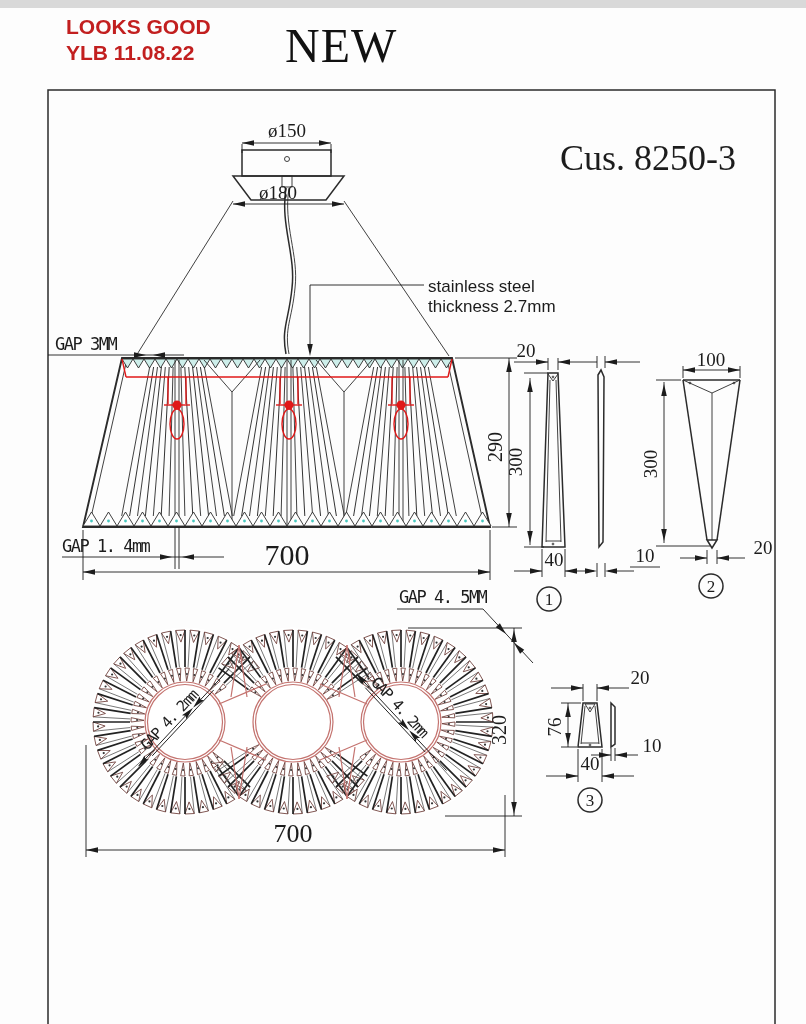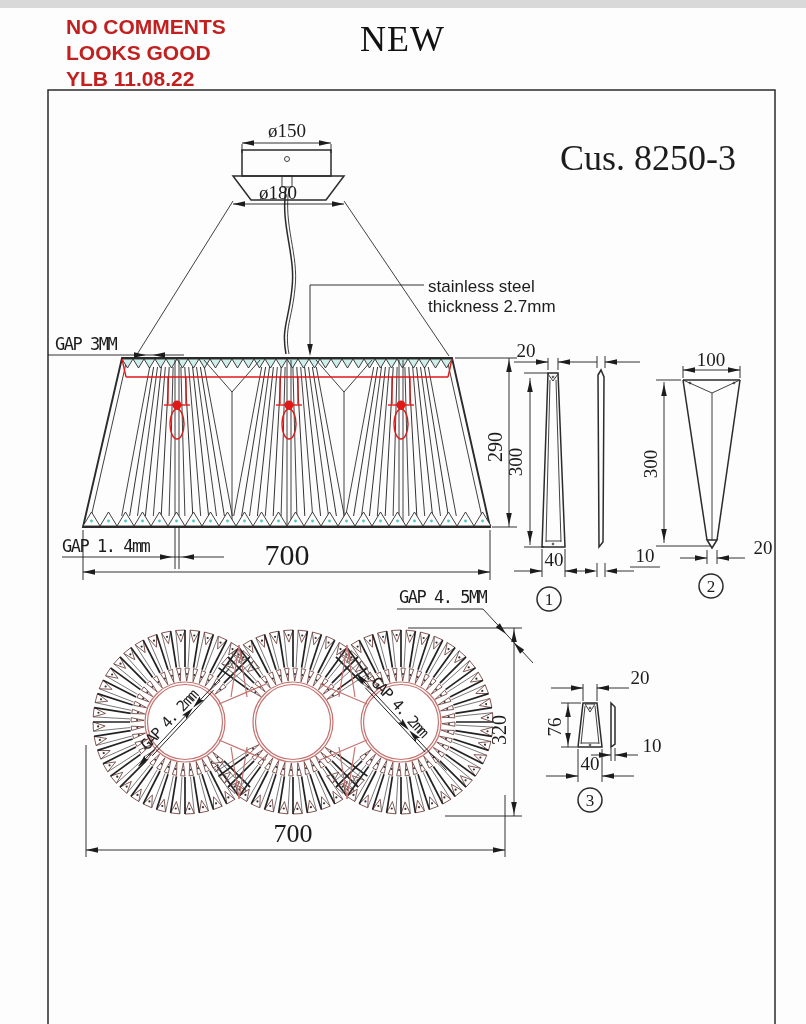--- a/index.html
+++ b/index.html
@@ -1,22 +1,22 @@
 <!DOCTYPE html>
 <html><head>
 <meta charset="utf-8">
 <style>
   html,body{margin:0;padding:0;background:#fff;width:806px;height:1024px;overflow:hidden;
     font-family:"Liberation Sans",sans-serif;}
   #stage{position:relative;width:806px;height:1024px;background:#fdfdfd;}
   #topbar{position:absolute;left:0;top:0;width:806px;height:8px;background:#d9d9d9;}
   #approval{position:absolute;left:66px;top:14px;color:#c21f1f;font-weight:bold;
     font-size:21px;line-height:26px;font-family:"Liberation Sans",sans-serif;}
-  #newtitle{position:absolute;left:285px;top:18px;width:160px;text-align:right;
-    font-family:"Liberation Serif",serif;font-size:36px;color:#111;letter-spacing:1px;}
+  #newtitle{position:absolute;left:285px;top:18px;width:160px;text-align:left;
+    font-family:"Liberation Serif",serif;font-size:48px;color:#111;letter-spacing:1px;}
   svg{position:absolute;left:0;top:0;}
   .sK{stroke:#2b2b2b;stroke-width:.9;fill:none}
   .sM{stroke:#2b2b2b;stroke-width:1.5;fill:none}
   .sB{stroke:#2b2b2b;stroke-width:1.9;fill:none}
   .sD{stroke:#1c1c1c;stroke-width:.9;fill:none}
   .sR{stroke:#e01818;stroke-width:1.4;fill:none}
   .sP{stroke:#c4736f;stroke-width:1.2;fill:none}
   .sT{stroke:#6b3a35;stroke-width:.85;fill:none}
   .aF{fill:#1c1c1c;stroke:none}
   .tSerif19{font:19px "Liberation Serif",serif;fill:#1c1c1c}
@@ -29,21 +29,20 @@
   .tSans17{font:17px "Liberation Sans",sans-serif;fill:#1c1c1c}
   .tNum{font:17px "Liberation Serif",serif;fill:#1c1c1c}
 </style>
 </head>
 <body>
 
 <div id="stage">
   <div id="topbar"></div>
 
   <div id="approval">
-    <div>NO COMMENTS</div>
     <div>LOOKS GOOD</div>
     <div>YLB 11.08.22</div>
   </div>
 
   <div id="newtitle">NEW</div>
 
   <svg id="drawing" width="806" height="1024" viewBox="0 0 806 1024">
 
     <rect x="48" y="90" width="727" height="940" class="sM"></rect>
 

